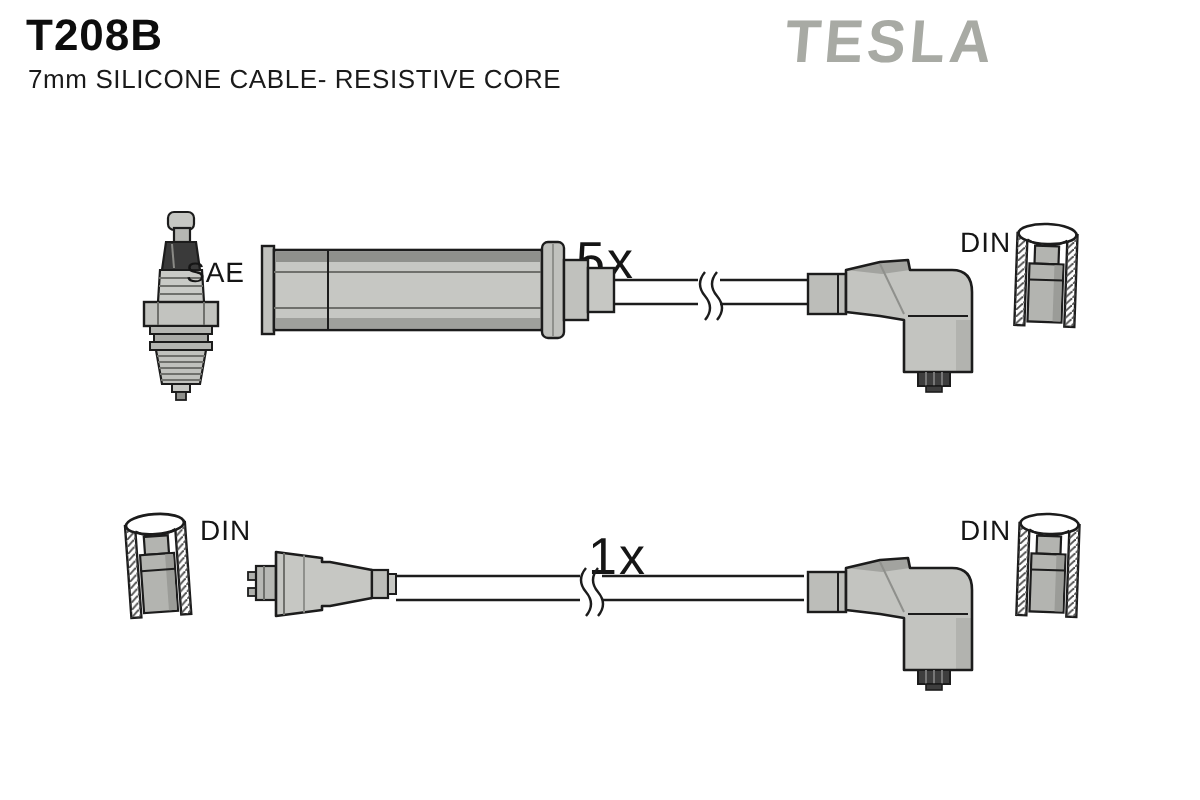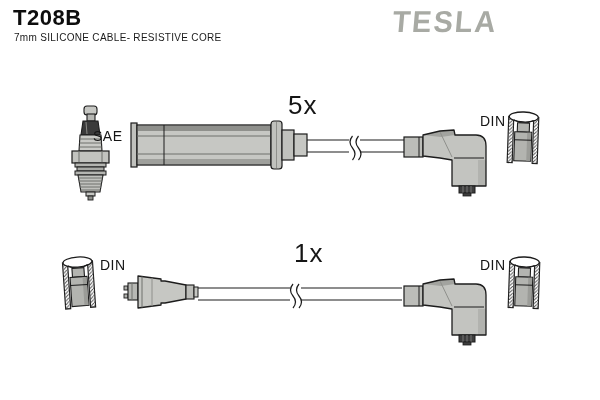--- a/index.html
+++ b/index.html
@@ -5,28 +5,28 @@
   html,body{margin:0;padding:0;}
   body{
     width:600px;height:400px;position:relative;background:#ffffff;
     font-family:"Liberation Sans", sans-serif;color:#111;overflow:hidden;
   }
   .abs{position:absolute;}
   .part-number{
     left:13px;top:5px;font-size:22px;font-weight:bold;letter-spacing:.5px;color:#0d0d0d;
   }
   .subtitle{
-    left:14px;top:32px;font-size:10px;letter-spacing:.3px;color:#1a1a1a;text-align:right;
+    left:14px;top:32px;font-size:13px;letter-spacing:.3px;color:#1a1a1a;text-align:right;
   }
   .brand-logo{
     left:394px;top:5px;font-size:29px;font-weight:bold;letter-spacing:2px;
     color:#a8aaa4;transform:skewX(-5deg) scaleY(1.04);transform-origin:left top;
   }
   .conn-label{font-size:14px;letter-spacing:.5px;color:#151515;}
-  .qty-label{font-size:26px;letter-spacing:1px;color:#151515;}
+  .qty-label{font-size:26px;letter-spacing:1px;color:#151515;margin-top:25px;}
   svg{display:block;}
   .rot-p2{transform:rotate(2deg);}
   .rot-m4{transform:rotate(-4deg);}
 </style>
 </head>
 <body>
 
 <svg width="0" height="0" style="position:absolute" aria-hidden="true">
   <defs>
     <pattern id="hatch" width="3.5" height="3.5" patternUnits="userSpaceOnUse">

